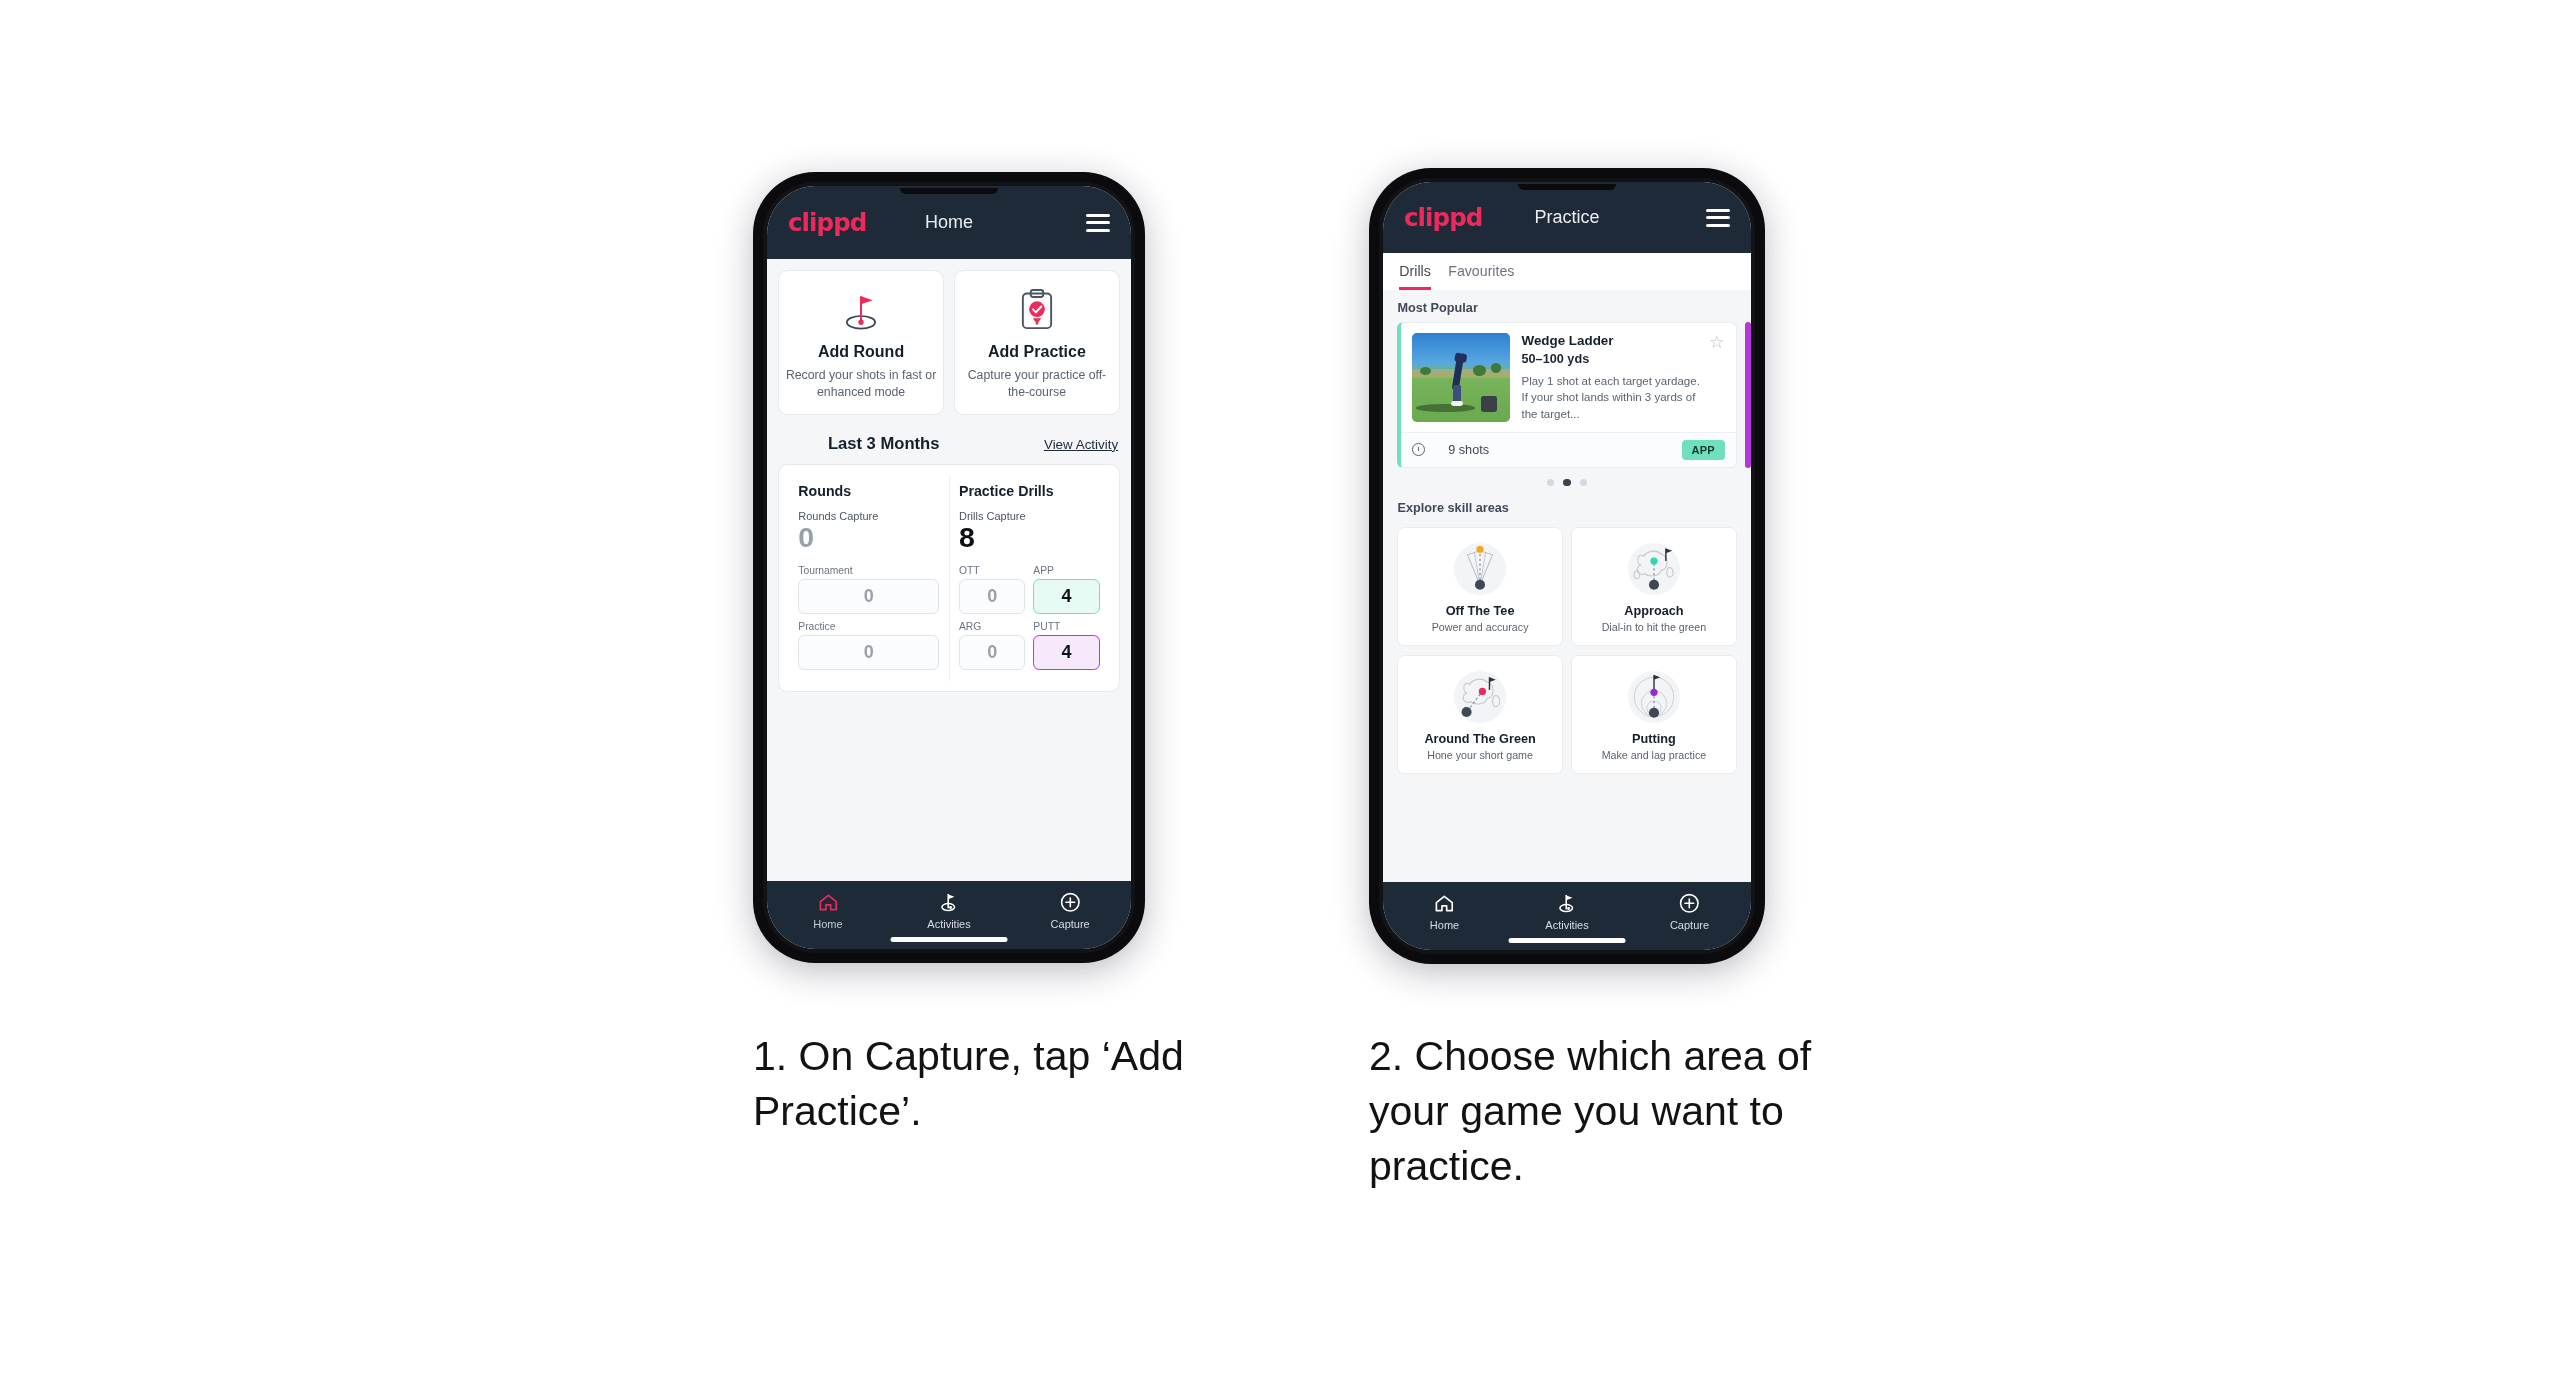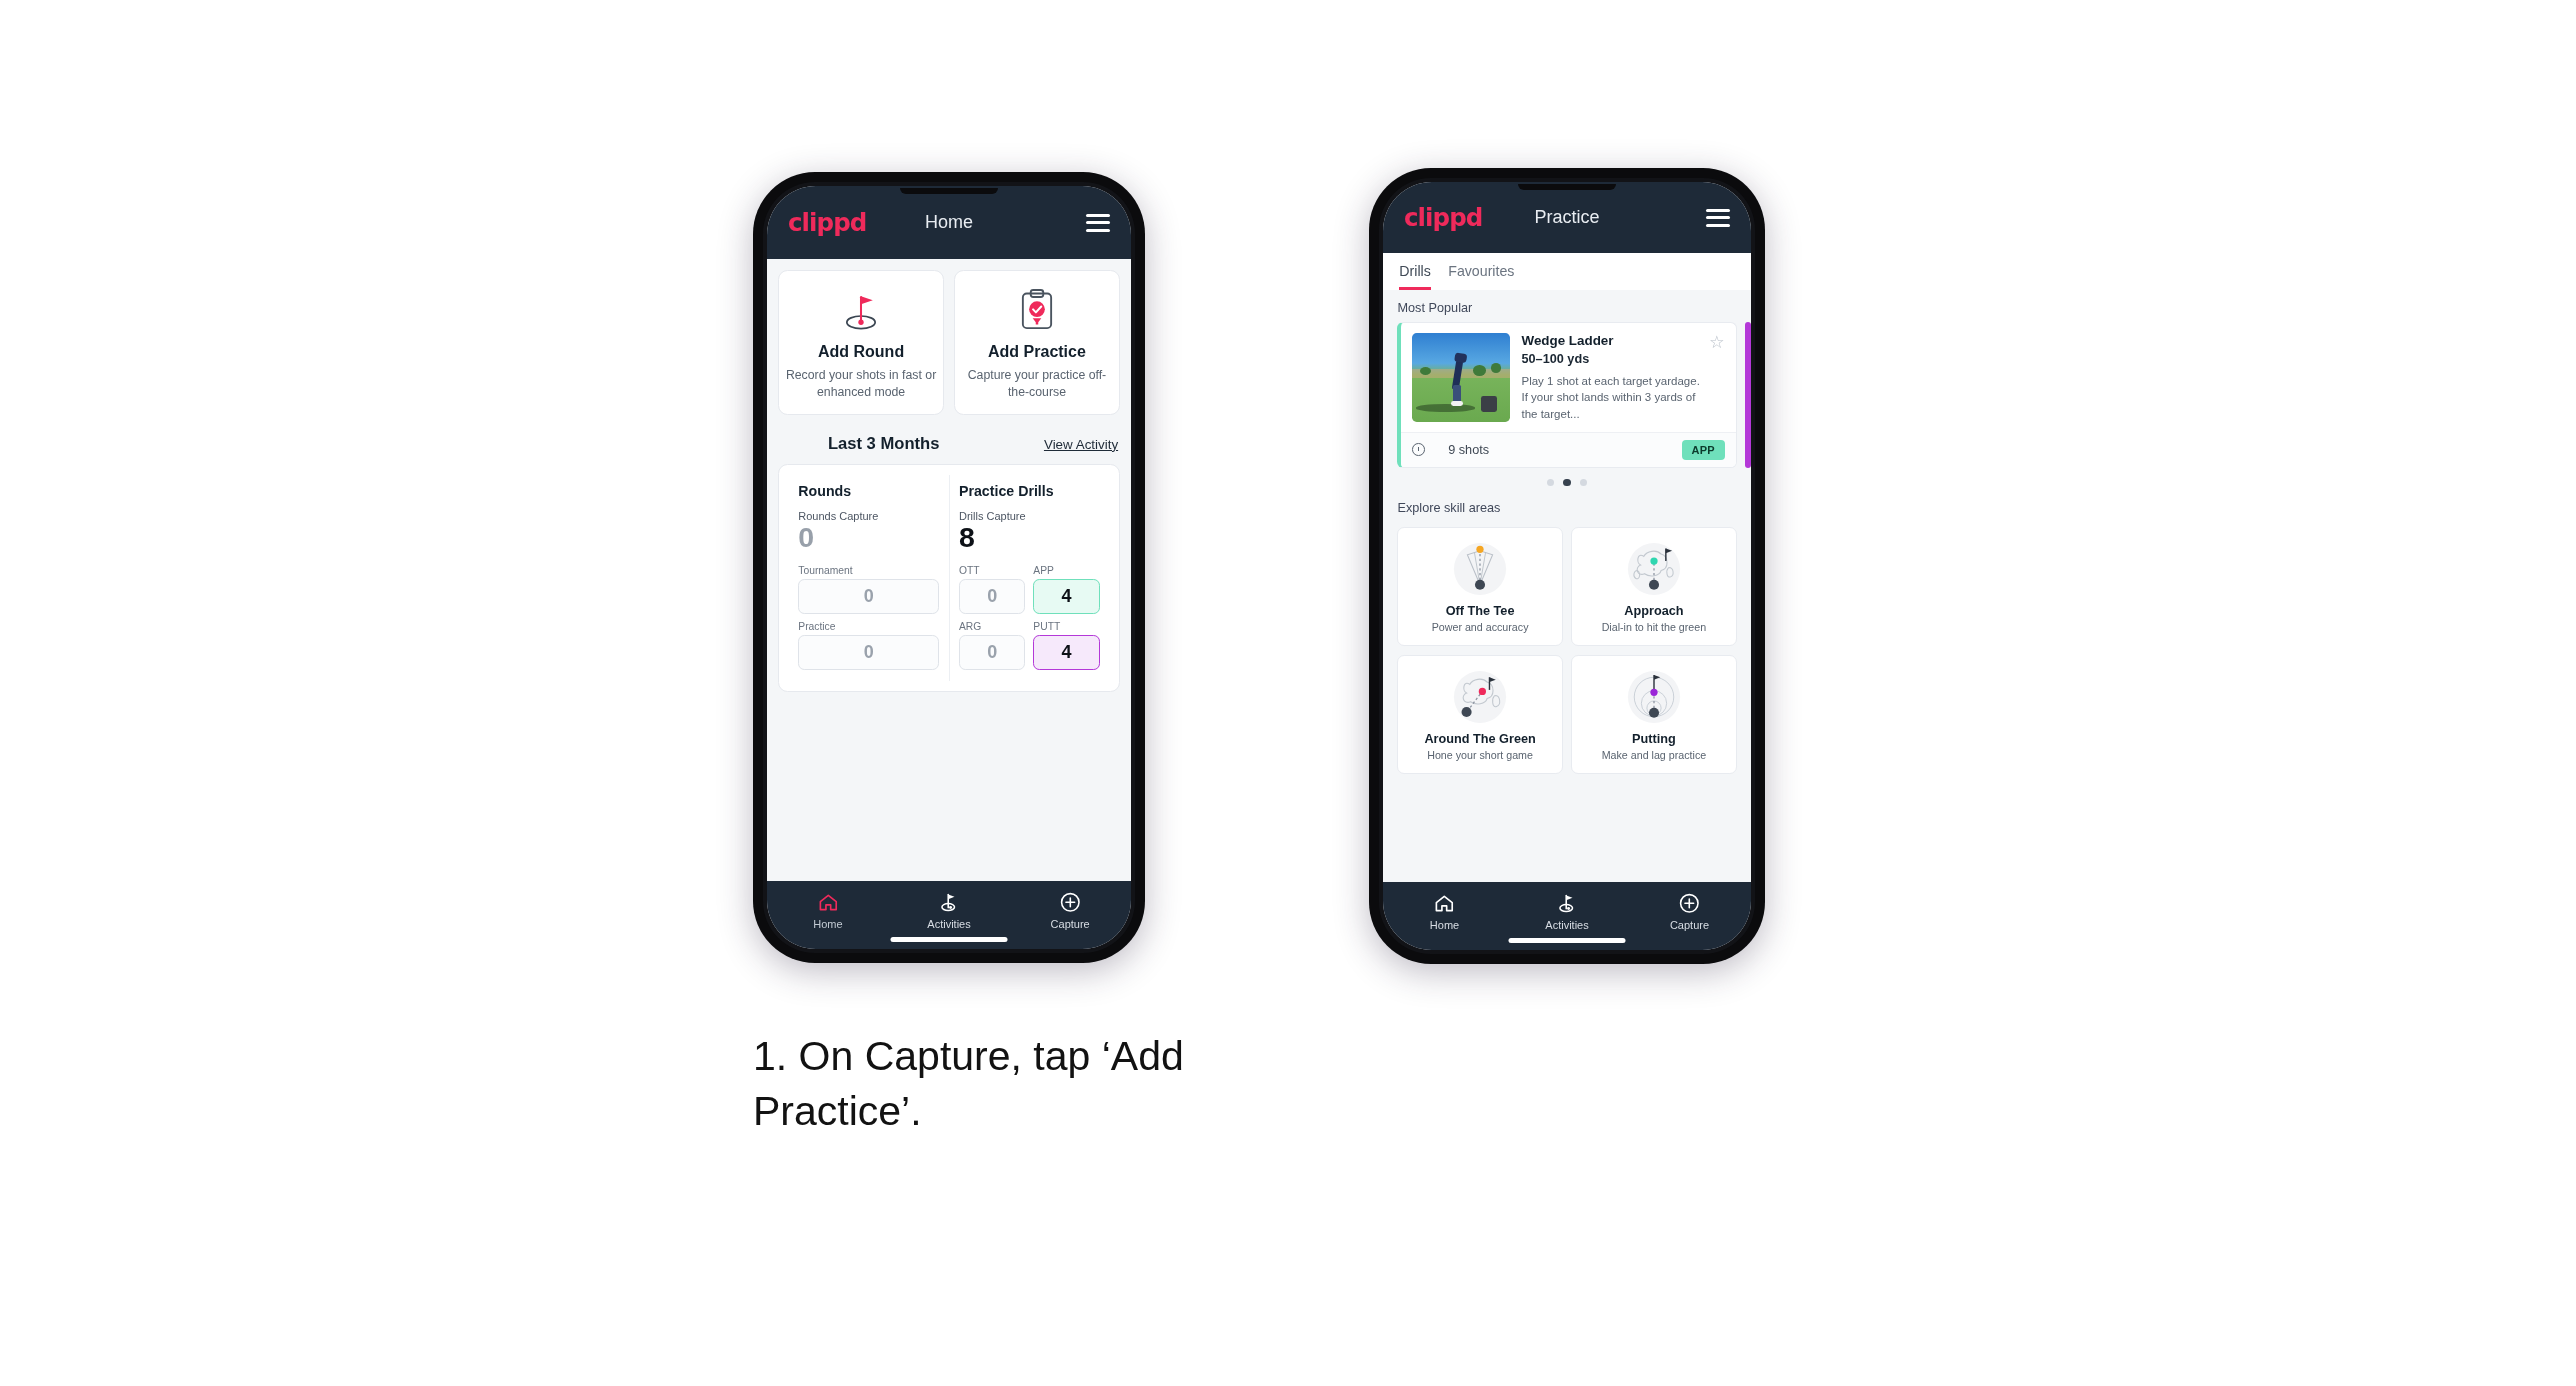--- a/index.html
+++ b/index.html
@@ -70,21 +70,21 @@
   .bagrow { margin-top: 11px; background: #fff; border: 0.8px solid #e6e9ee; border-radius: 8px;
             height: 44px; display: flex; align-items: center; padding: 0 14.2px; }
   .bagrow span { font-size: 15px; color: #13202c; }
   .chev { margin-left: auto; color: #13202c; font-size: 19px; line-height: 1; font-weight: 600; }
 
   
   .tabs { background: #fff; display: flex; gap: 17.4px; padding: 9.5px 16px 0; flex: 0 0 auto; }
   .tab { font-size: 14.2px; color: #6b7480; padding-bottom: 8.7px; border-bottom: 3.2px solid transparent; }
   .tab.on { color: #404a56; border-bottom-color: #ef2a5b; }
   .body2 { flex: 1; background: #f4f6f8; padding: 0 0 0; display: flex; flex-direction: column; overflow: hidden; }
-  .lbl2 { font-size: 12.7px; color: #40485a; padding: 10.3px 14.2px 7.1px; }
+  .lbl2 { font-size: 12.7px; color: #40485a; padding: 10.3px 14.2px 7.1px; font-weight: bold; }
   .carousel { position: relative; padding: 0 14.2px; }
   .drill { position: relative; background: #fff; border: 0.8px solid #e8ebf0; border-radius: 6.3px;
            border-left: 4.7px solid #6fe0bb; overflow: hidden; }
   .peek { position: absolute; right: 0px; top: 0; width: 5.5px; height: 100%;
           background: #b438d8; border-radius: 3.2px; }
   .drill-top { display: flex; gap: 11px; padding: 10.3px 11px 9.5px; }
   .thumb { width: 98px; height: 89px; border-radius: 4.7px; flex: 0 0 98px; overflow: hidden; position: relative;
            background: linear-gradient(#2f7fd1 0%, #58a8e2 34%, #78b45b 47%, #6aa94f 100%); }
   .thumb .horizon { position: absolute; left: 0; right: 0; top: 40%; height: 10%;
                     background: #caa97c; opacity: .55; }
@@ -441,15 +441,16 @@
             </span>
             <span class="t">Capture</span>
           </div>
           <div class="hbar"></div>
         </div>
       </div>
     </div>
   </div>
 
   <div class="cap c1">1. On Capture, tap ‘Add Practice’.</div>
+  <div class="cap c2">2. Choose which area of your game you want to practice.</div>
 
 </div>
 
 
 </body></html>

